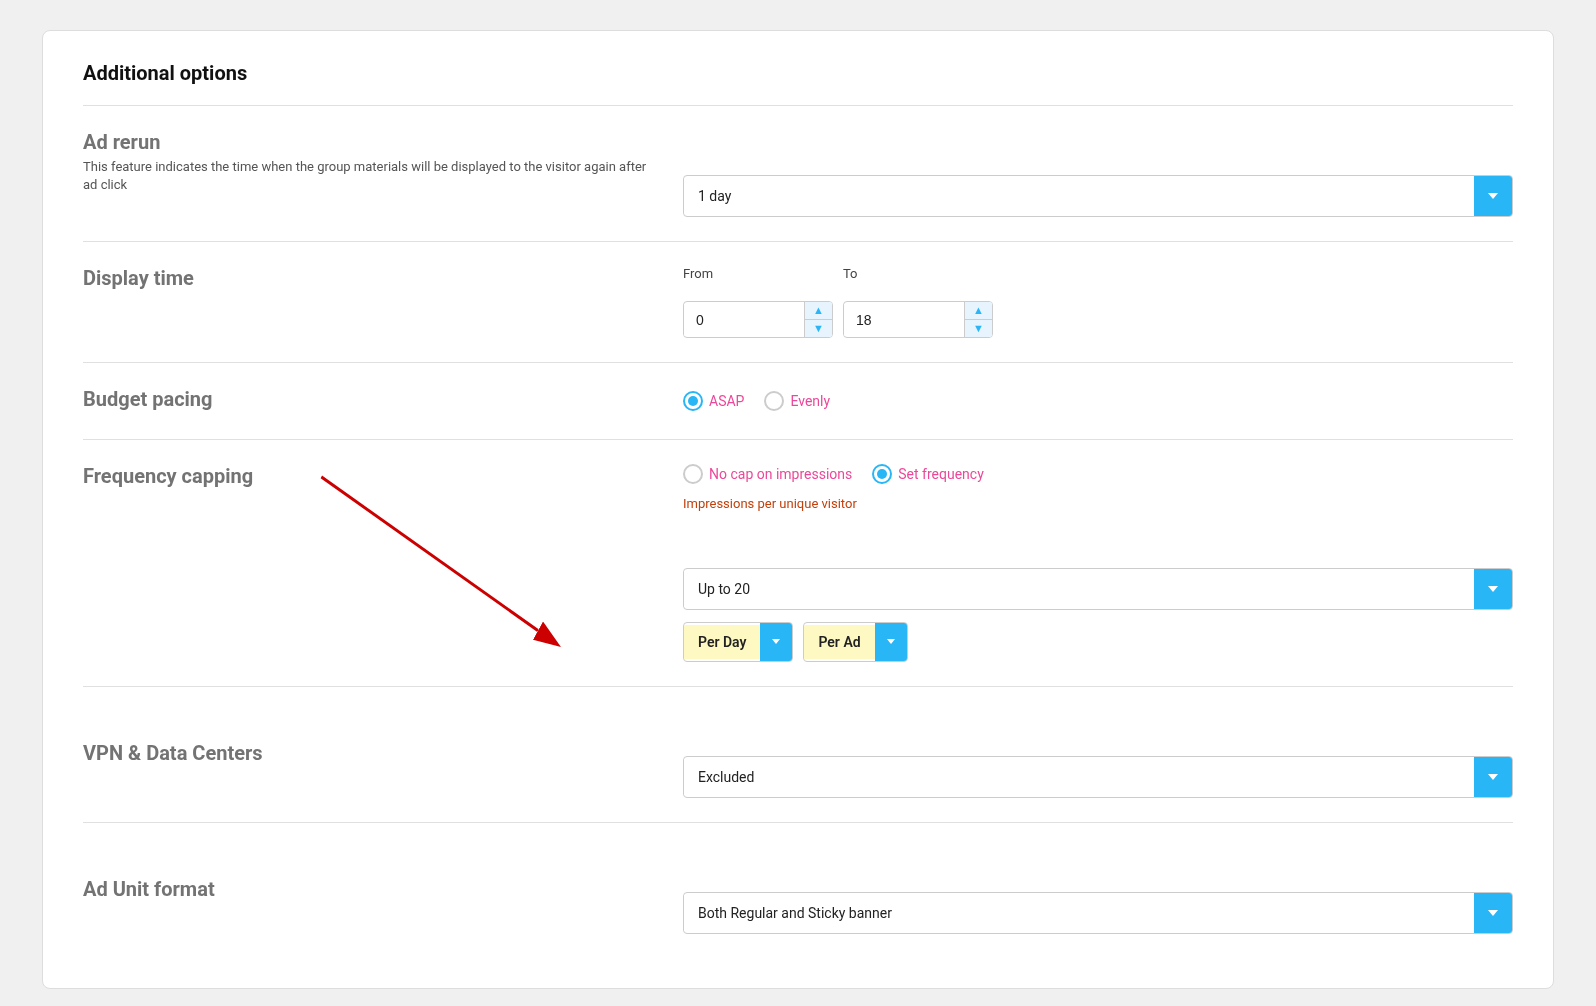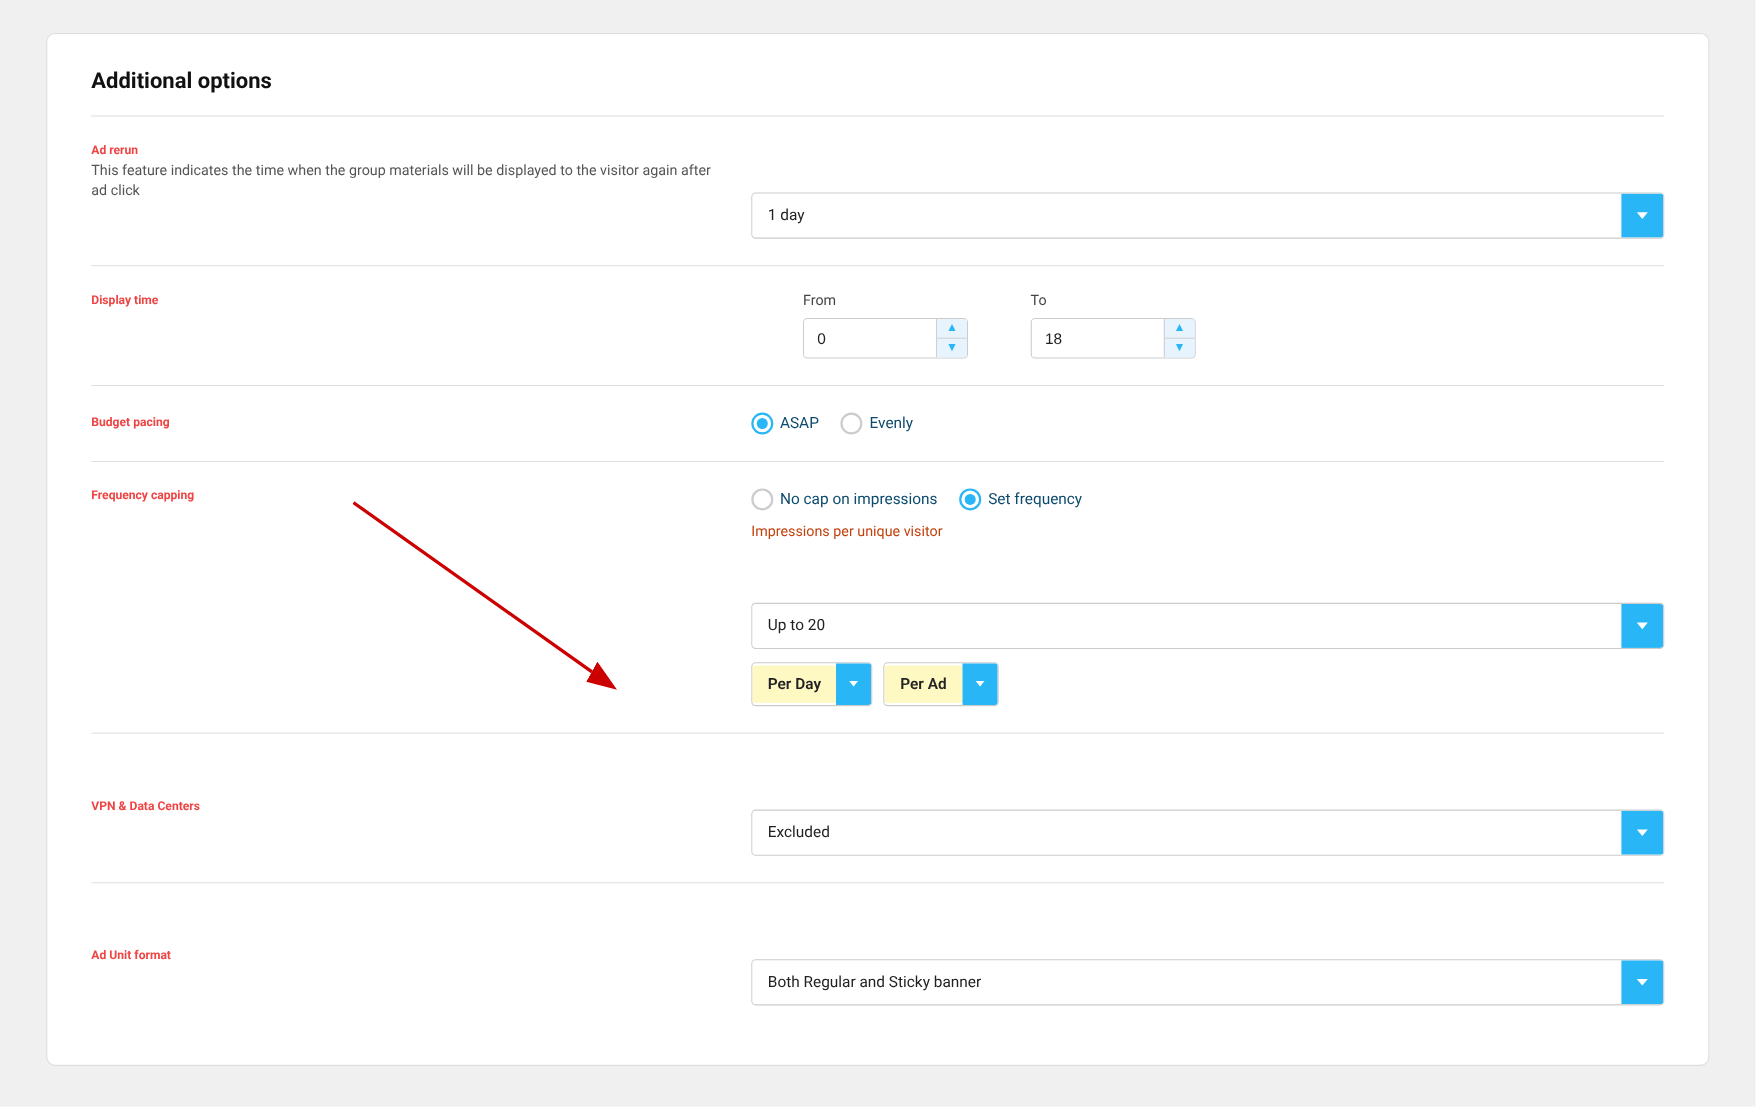--- a/index.html
+++ b/index.html
@@ -34,23 +34,23 @@
     .row {
       display: flex;
       align-items: flex-start;
       padding: 24px 0;
       gap: 20px;
     }
     .row-label {
       flex: 0 0 580px;
     }
     .row-label-title {
-      font-size: 11px;
+      font-size: 20px;
       font-weight: 700;
-      color: #ef4444;
+      color: #737373;
       margin-bottom: 4px;
     }
     .row-label-desc {
       font-size: 13px;
       color: #555;
       line-height: 1.4;
     }
     .row-control {
       flex: 1;
       display: flex;
@@ -93,22 +93,21 @@
       min-width: 400px;
     }
     .spinner-label {
       font-size: 13px;
       color: #444;
       margin-bottom: 4px;
     }
     .spinner-wrap {
       display: flex;
       flex-direction: column;
-      gap: 4px;
-      margin-left: 47px;
+      gap: 16px;
     }
     .spinner-input-row {
       display: flex;
       align-items: center;
       border: 1px solid #ccc;
       border-radius: 4px;
       overflow: hidden;
     }
     .spinner-input {
       width: 120px;
@@ -165,21 +164,21 @@
     }
     .radio-circle.checked::after {
       content: '';
       width: 10px;
       height: 10px;
       border-radius: 50%;
       background: #29b6f6;
     }
     .radio-label {
       font-size: 14px;
-      color: #0c4a6e;
+      color: #ec4899;
     }
     
     .freq-control {
       flex: 1;
       display: flex;
       flex-direction: column;
       gap: 12px;
     }
     .freq-top {
       display: flex;

